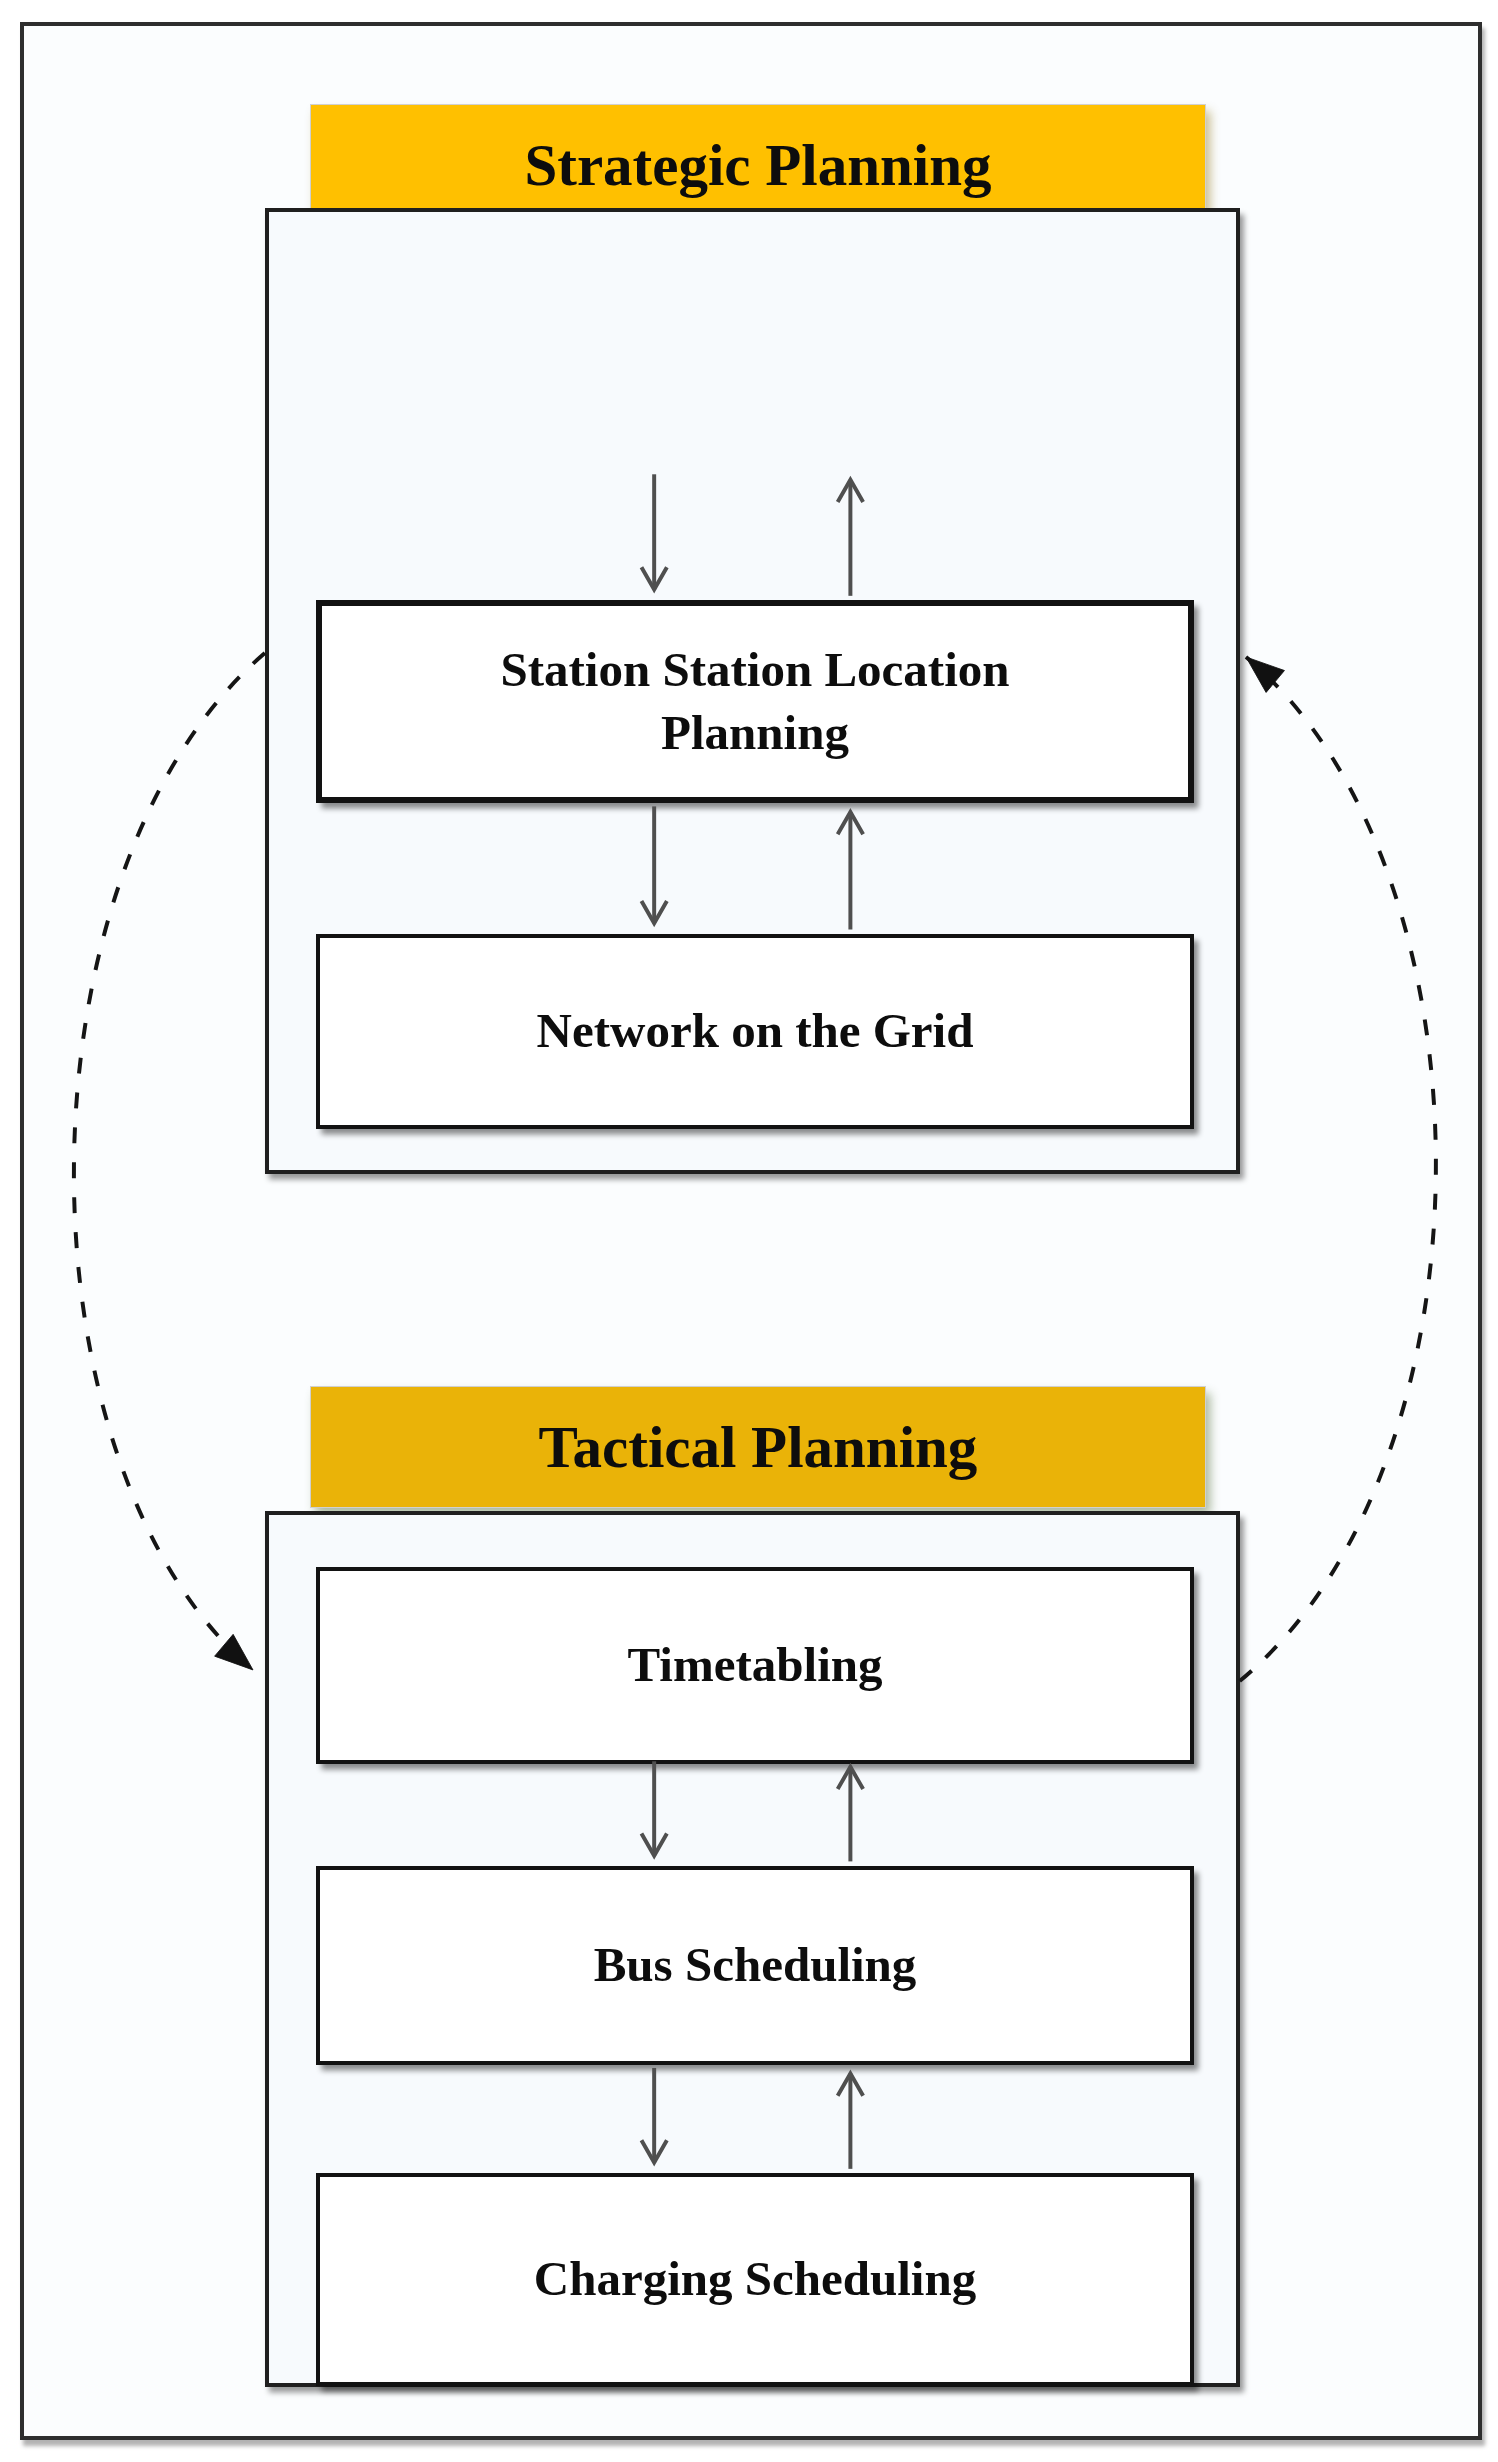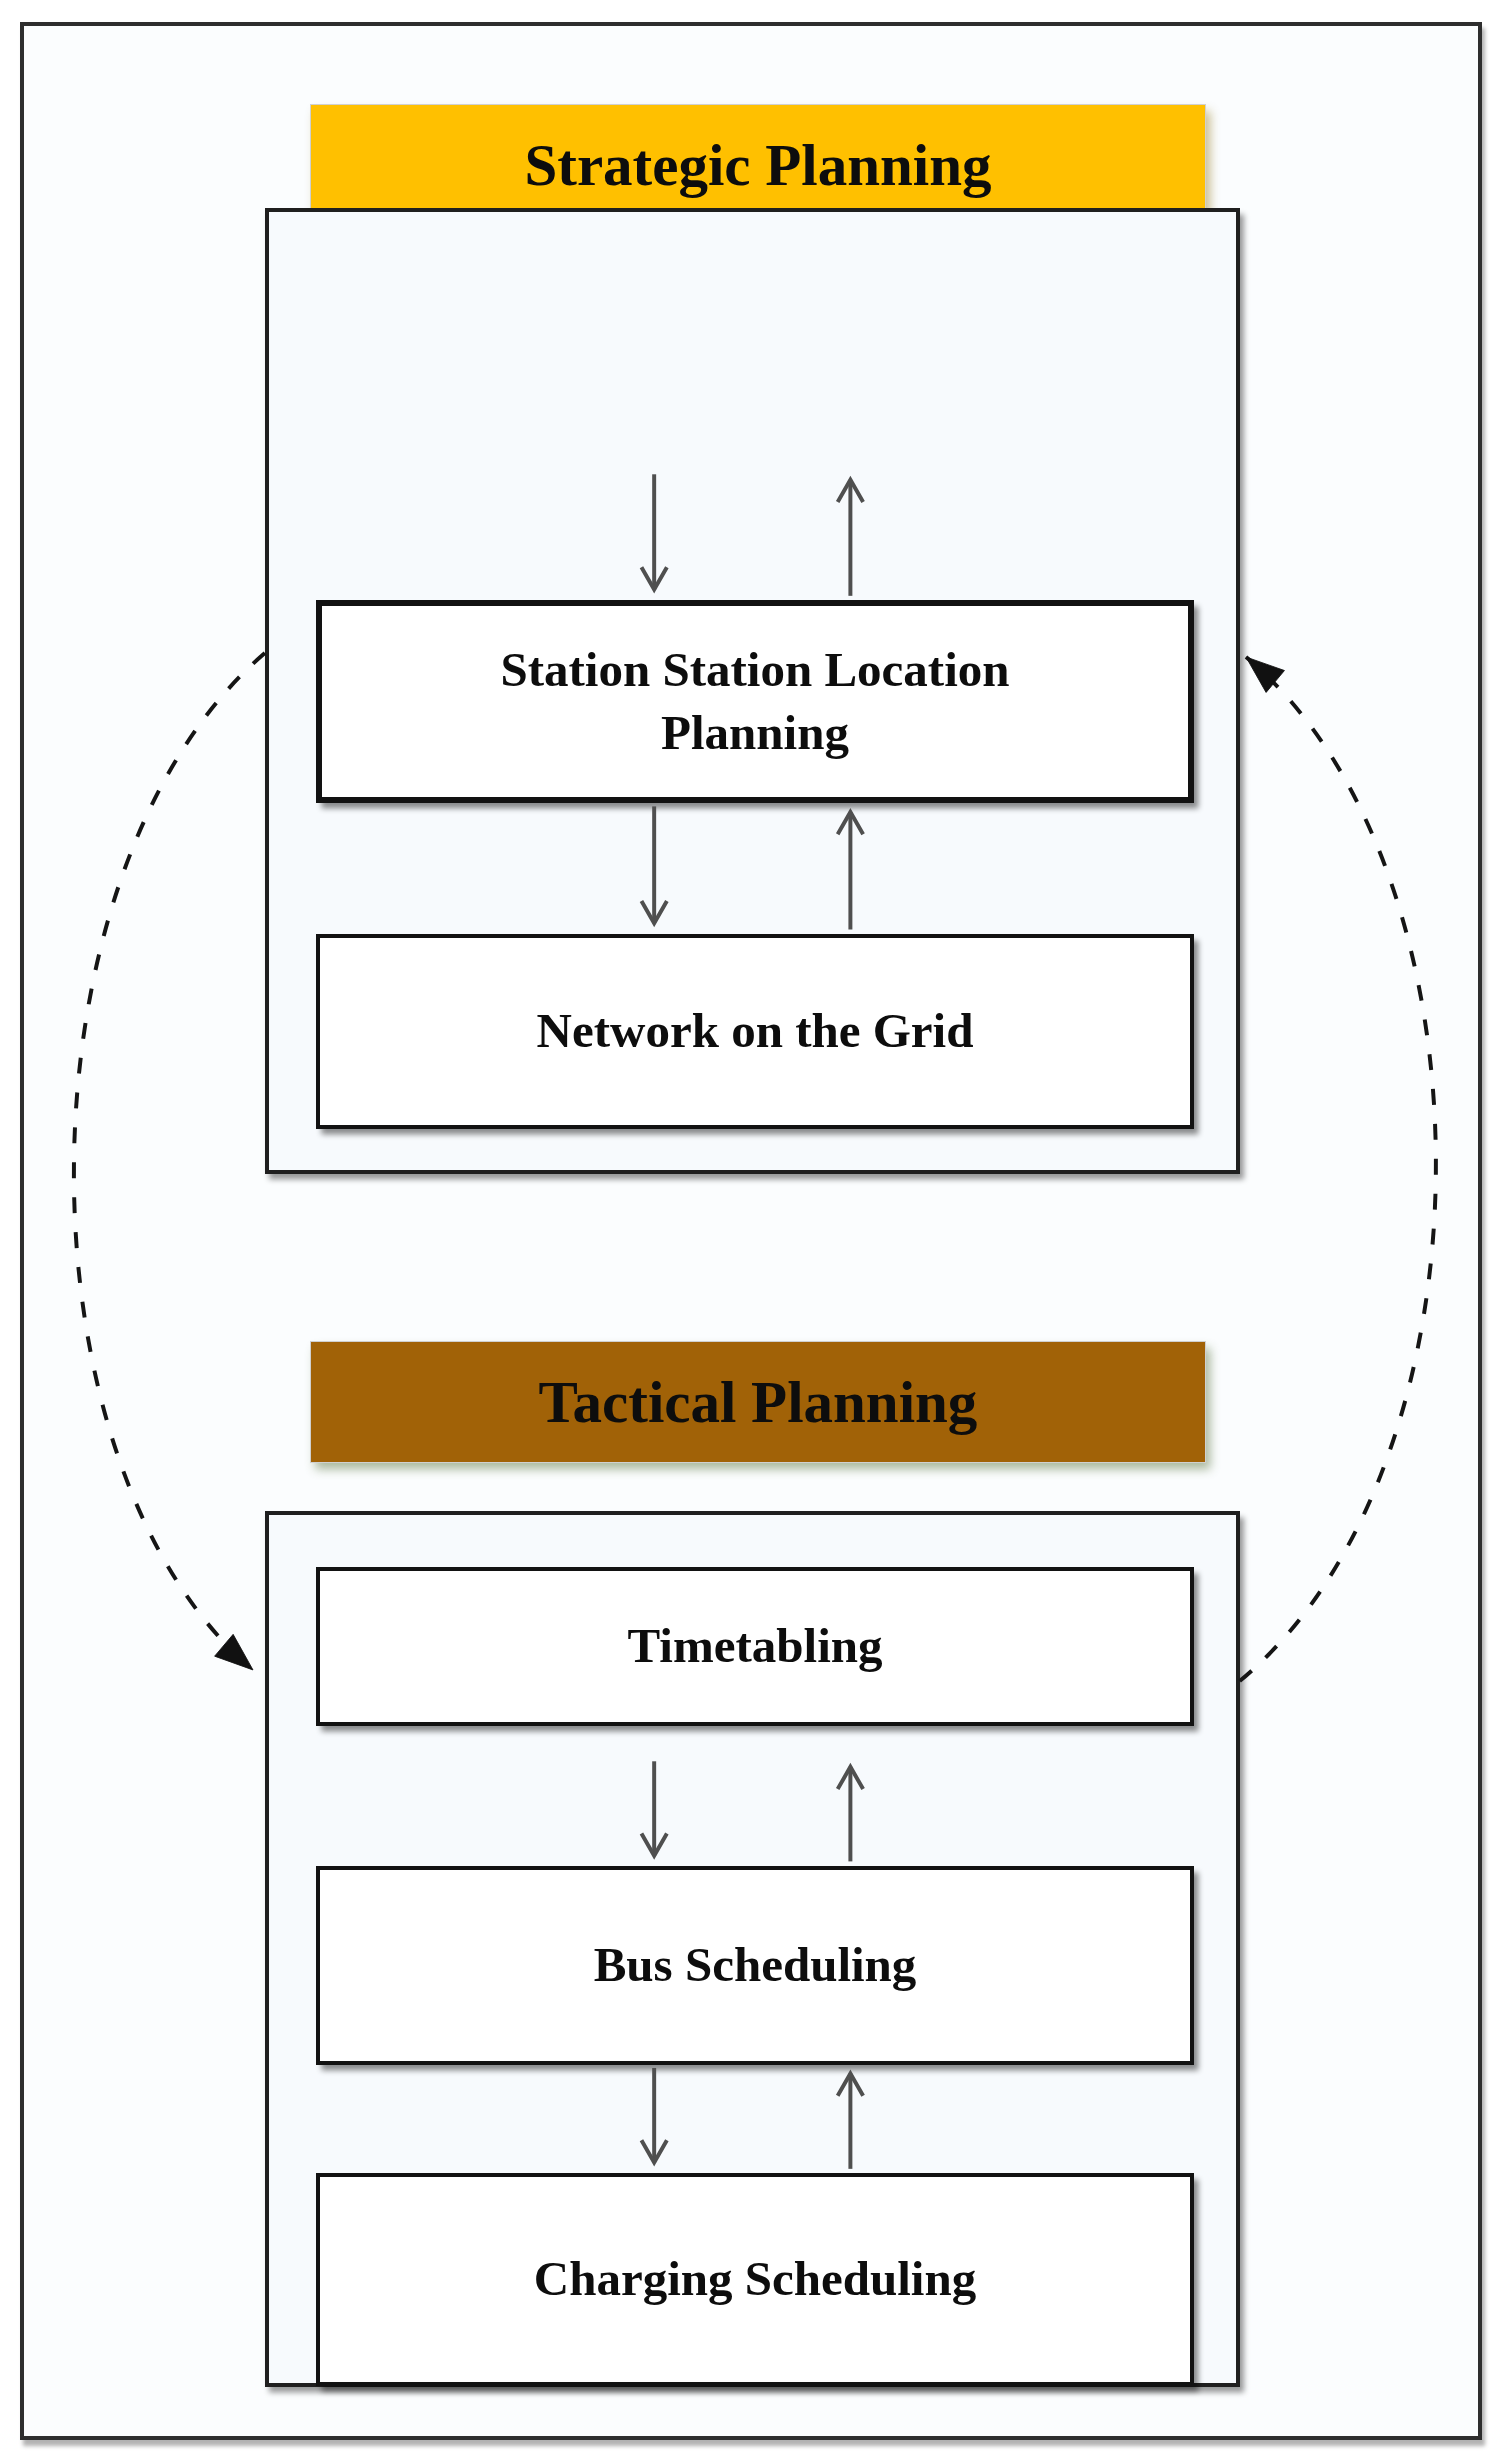--- a/index.html
+++ b/index.html
@@ -35,22 +35,22 @@
     color: #0d0d0d;
     text-align: center;
   }
   .phase-header.strategic {
     top: 68px;
     background: #FFC000;
     box-shadow: 4.8px 7.2px 9.5px rgba(140,110,10,0.45);
     margin-top: 36px;
   }
   .phase-header.tactical {
-    top: 1341px;
-    background: #a16207;
+    top: 1386px;
+    background: #eab308;
     box-shadow: 4.8px 7.2px 9.5px rgba(70,100,40,0.45);
   }
   .group-container {
     position: absolute;
     box-sizing: border-box;
     left: 265px; width: 975px;
     border: 4.8px solid #1f1f1f;
     background: #f7fafd;
     box-shadow: 4px 6.4px 5.6px rgba(0,0,0,0.40);
   }
@@ -69,21 +69,21 @@
     color: #0d0d0d;
     text-align: center;
     line-height: 1.28;
   }
   .task-box .label { display: inline-block; max-width: 763px; }
   .task-box.thick { border-width: 6.4px; }
   .box-network    { top: 274px;  height: 196px; }
   .box-station    { top: 600px;  height: 203px; }
   .box-station .label { max-width: 699px; }
   .box-grid       { top: 934px; height: 195px; }
-  .box-timetable  { top: 1567px; height: 159px; }
+  .box-timetable  { top: 1567px; height: 197px; }
   .box-bus        { top: 1866px; height: 199px; }
   .box-charge     { top: 2173px; height: 213px; }
   svg.arrows-layer {
     position: absolute;
     left: 0; top: 0;
     width: 1499px; height: 2462px;
     pointer-events: none;
   }
 </style>
 </head>

